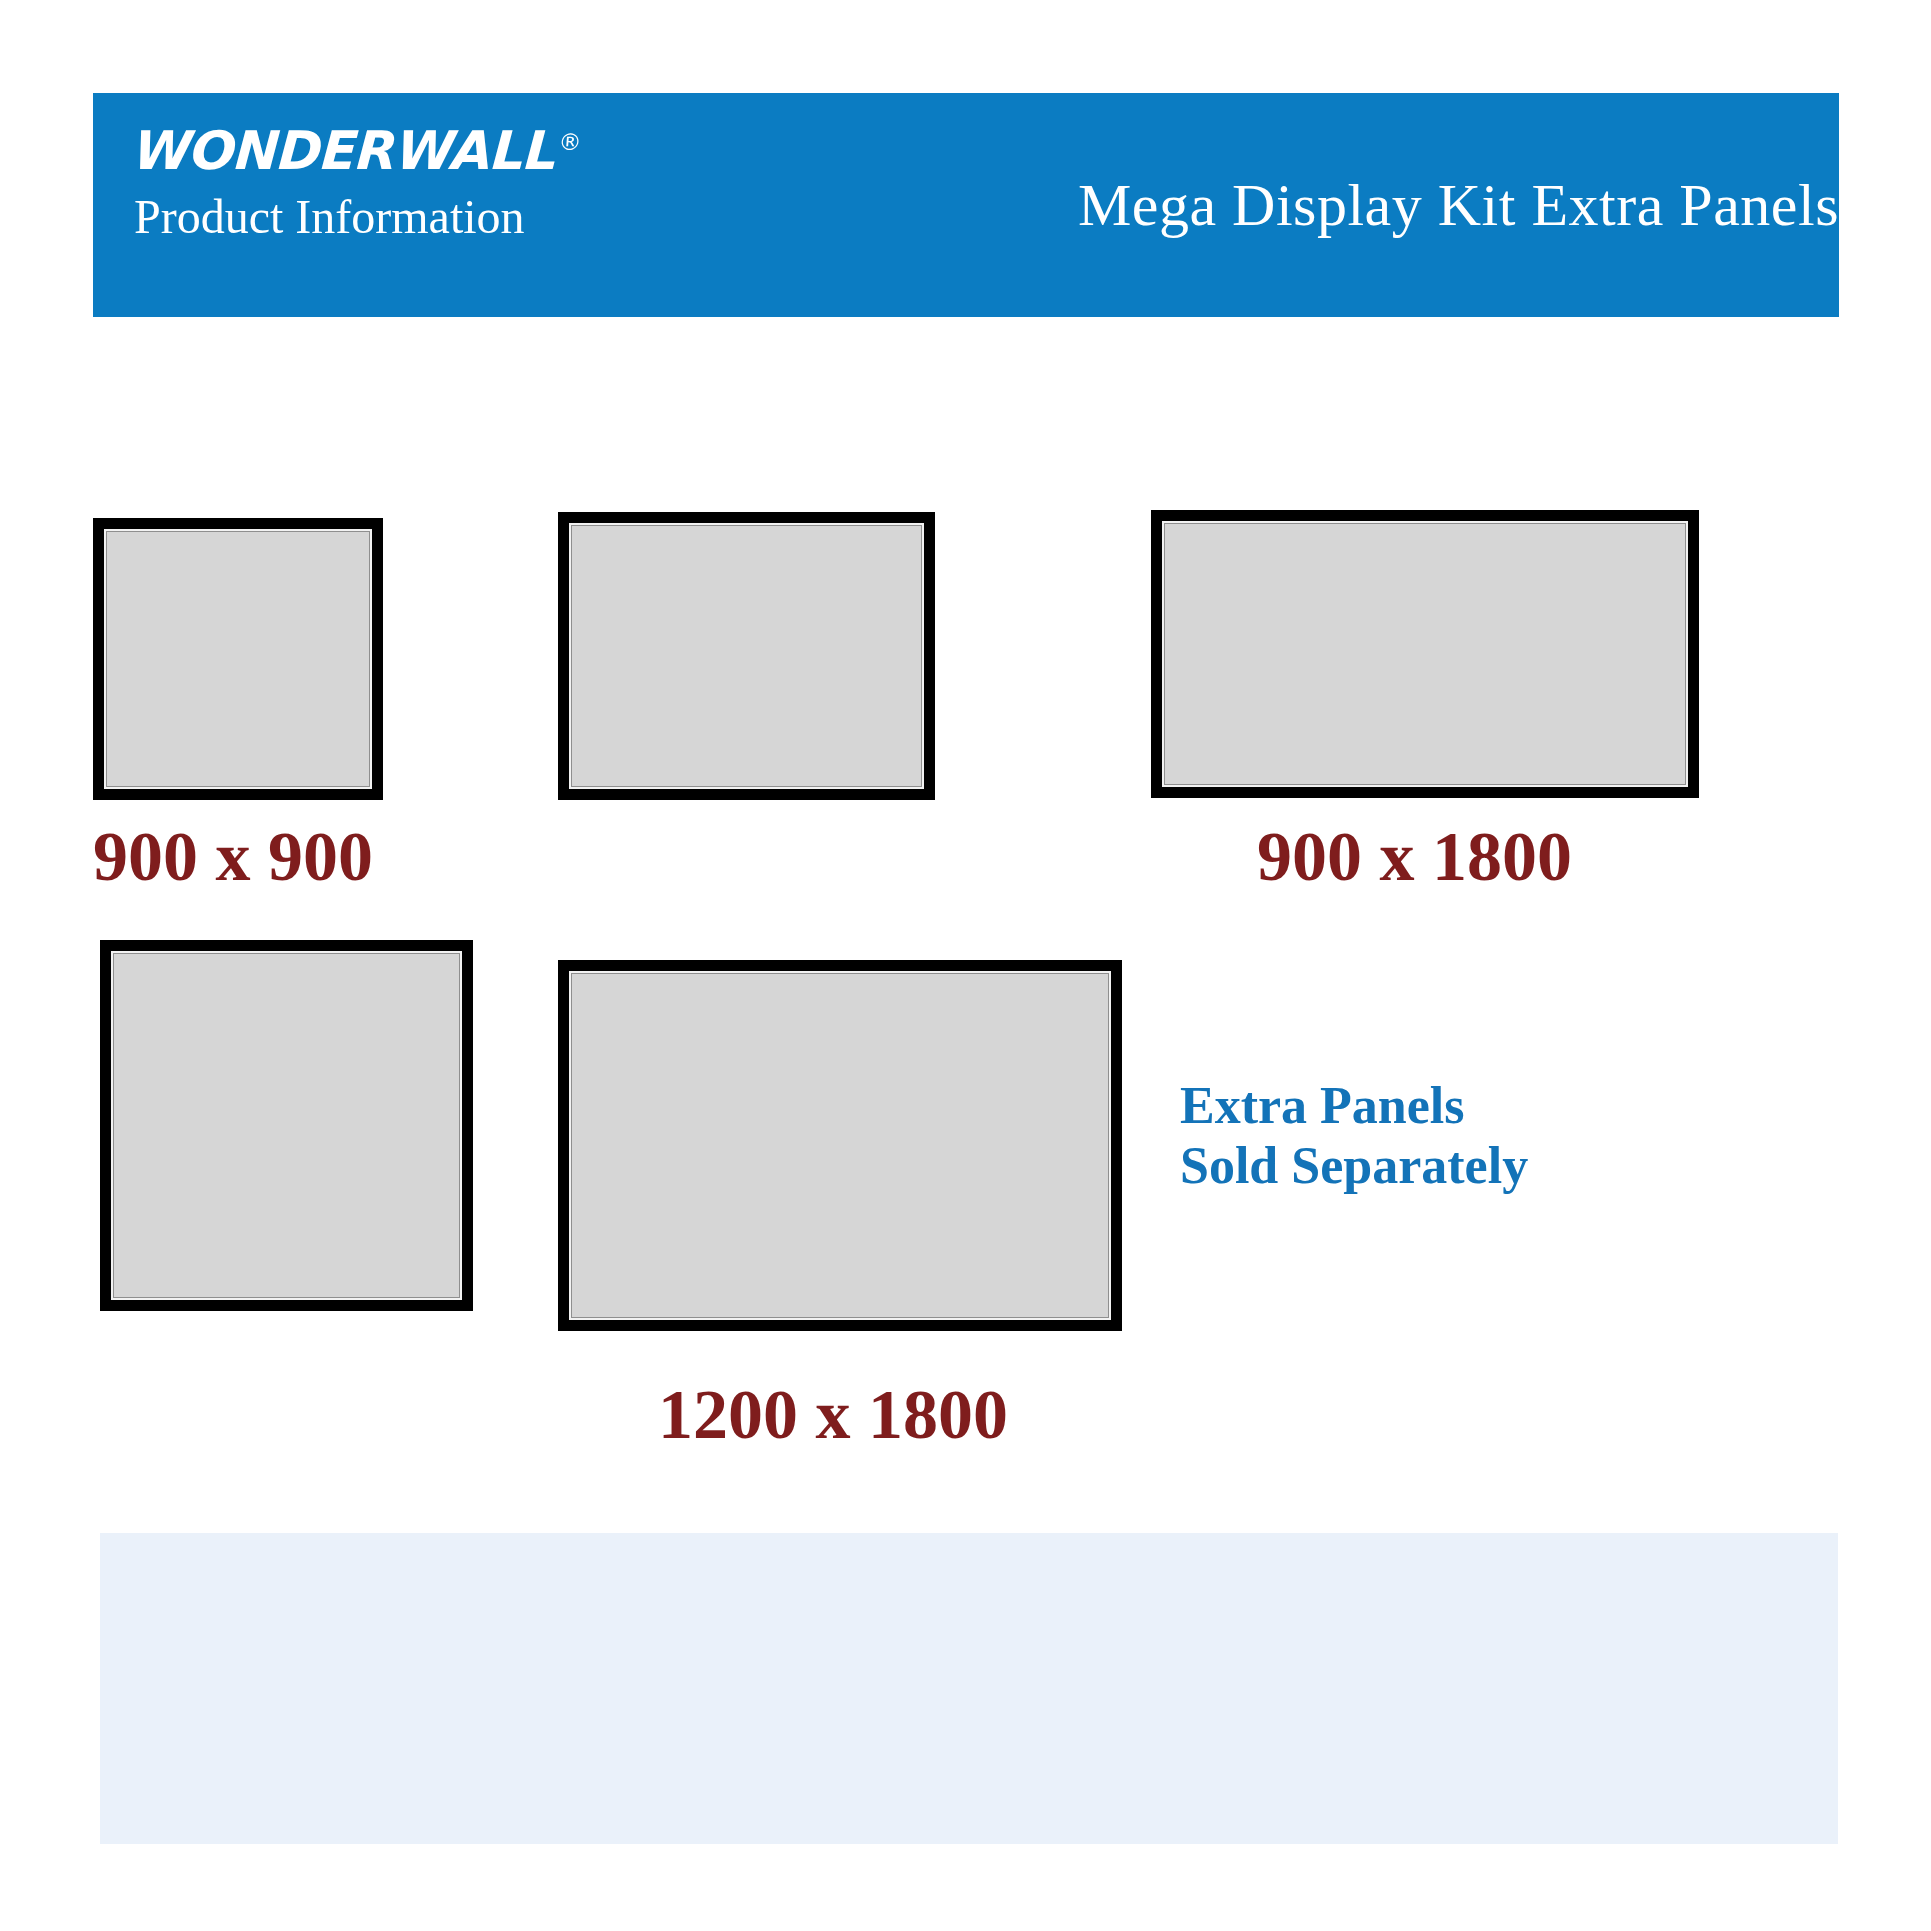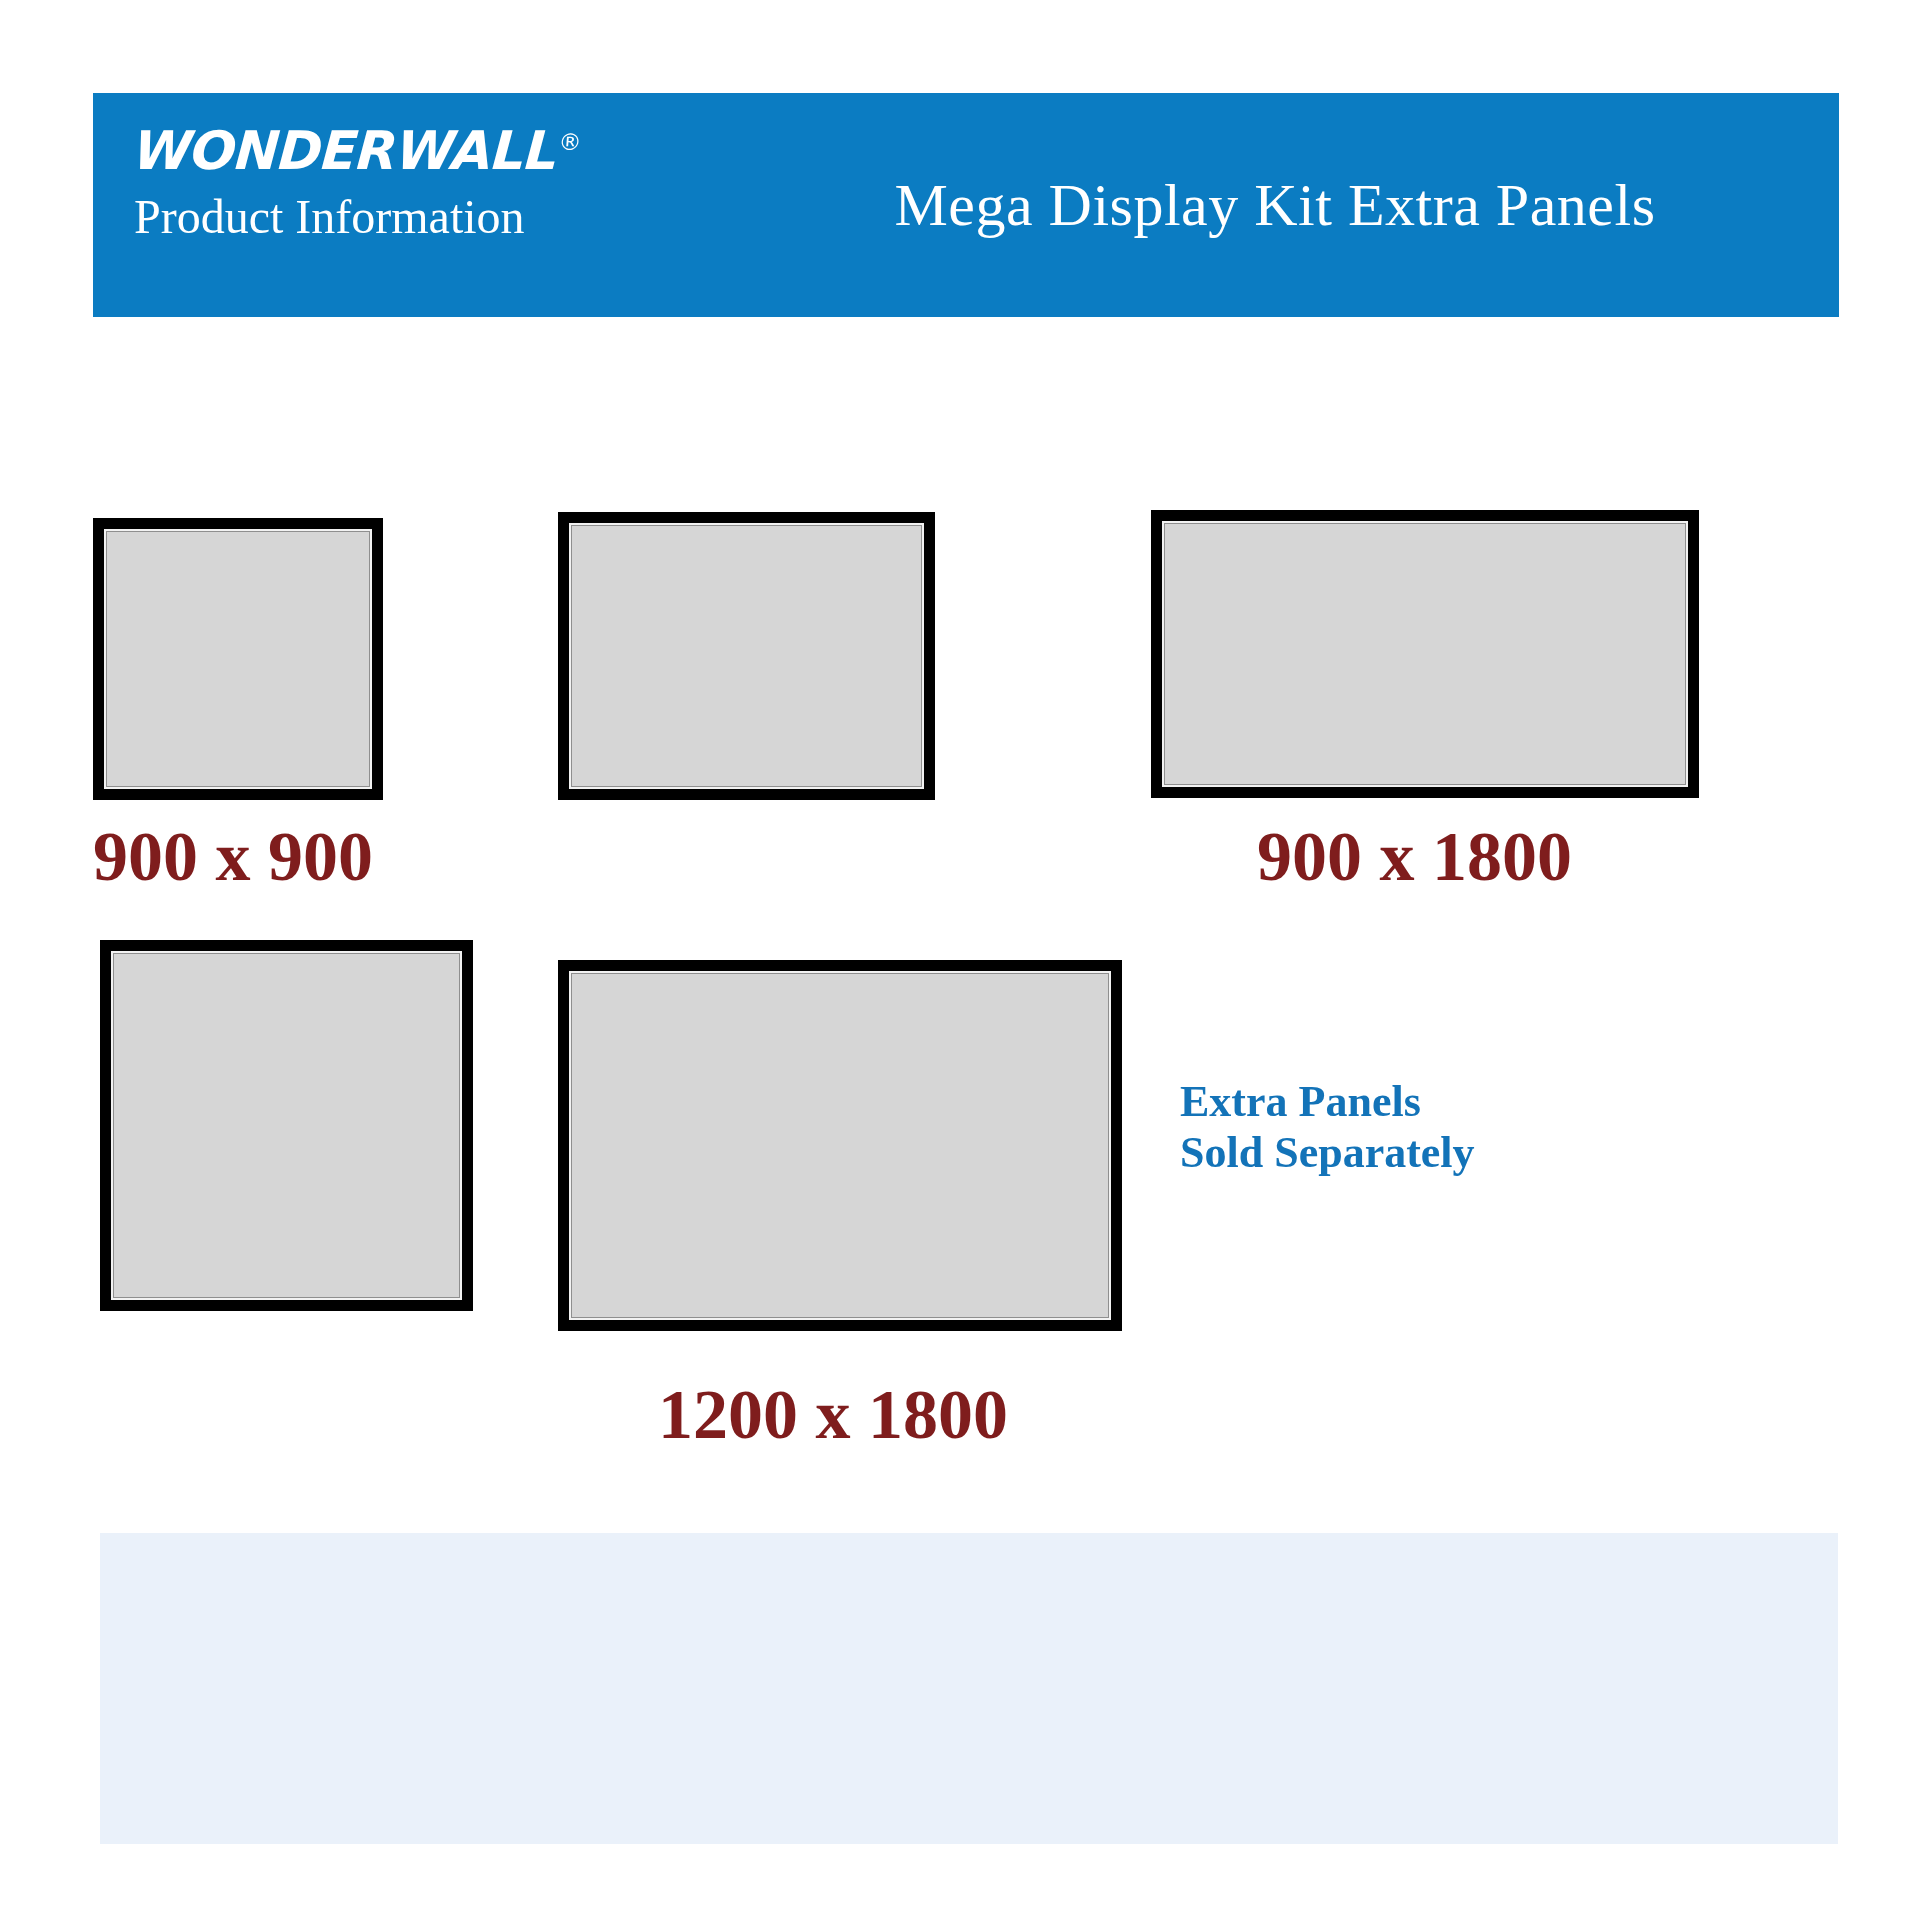--- a/index.html
+++ b/index.html
@@ -67,21 +67,21 @@
     white-space: nowrap;
   }
   .header-title {
     position: absolute;
     left: 618px;
     top: 0;
     right: 0;
     height: 224px;
     display: flex;
     align-items: center;
-    justify-content: center;
+    justify-content: flex-end;
   }
   .header-title span {
     font-family: "Liberation Serif", serif;
     font-size: 60px;
     color: #ffffff;
     white-space: nowrap;
     letter-spacing: 0.5px;
   }
 
   
@@ -117,21 +117,21 @@
     letter-spacing: 0px;
   }
 
   
   .note-block {
     position: absolute;
     left: 1180px;
     top: 1076px;
     font-family: "Liberation Serif", serif;
     font-weight: bold;
-    font-size: 44px;
+    font-size: 52px;
     line-height: 1.16;
     color: #1373b8;
     white-space: nowrap;
   }
 
   
   .footer-box {
     position: absolute;
     left: 100px;
     top: 1533px;

